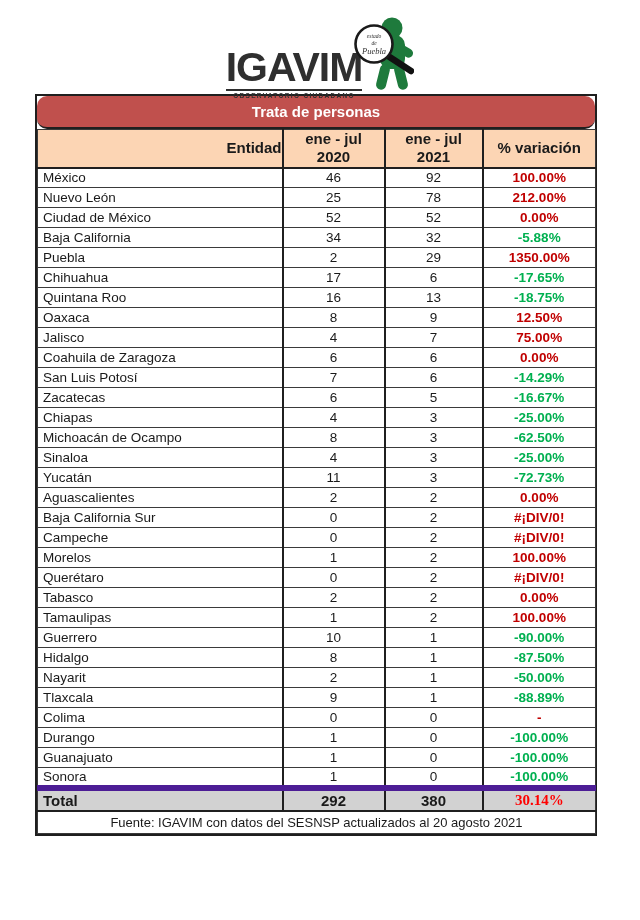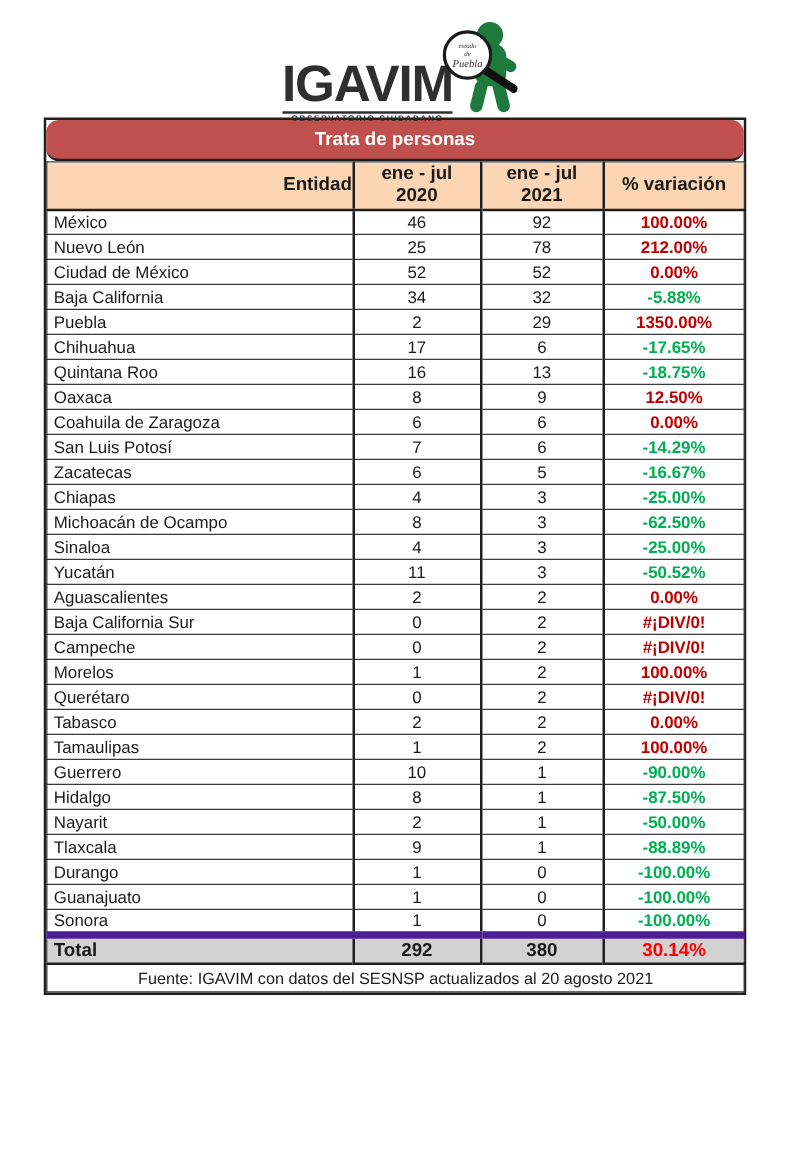--- a/index.html
+++ b/index.html
@@ -32,21 +32,21 @@
   .tbl thead th.c-ent { text-align:right; padding-left:18px; }
 
   .tbl tbody td { height:20px; font-size:13.5px; }
   .tbl td.c-ent { text-align:left; padding-left:5px; white-space:nowrap; }
   .tbl td.c-var { font-weight:bold;margin-left:18px; }
   .pos { color:var(--val-red); }
   .neg { color:var(--val-green); }
 
   .total-row td { background:var(--total-gray); height:23px; font-size:15px; font-weight:bold;
                   border-top:6px solid #4c1d95; }
-  .total-row td.total-var { color:var(--total-red); }
+  .total-row td.total-var { color:var(--total-red);font-family:Liberation Serif, serif; }
   .source-row td { height:23px; font-size:13px; border-top:2px solid #1f1f1f; }
 </style>
 </head>
 <body>
 
 <header class="logo-wrap">
   <div class="logo-inner">
     <div class="logo-text">
       <div class="brand">IGAVIM</div>
       <div class="brand-rule"></div>
@@ -146,20 +146,26 @@
           <td class="c-num">13</td>
           <td class="c-var neg">-18.75%</td>
         </tr>
         <tr>
           <td class="c-ent">Oaxaca</td>
           <td class="c-num">8</td>
           <td class="c-num">9</td>
           <td class="c-var pos">12.50%</td>
         </tr>
         <tr>
+          <td class="c-ent">Jalisco</td>
+          <td class="c-num">4</td>
+          <td class="c-num">7</td>
+          <td class="c-var pos">75.00%</td>
+        </tr>
+        <tr>
           <td class="c-ent">Coahuila de Zaragoza</td>
           <td class="c-num">6</td>
           <td class="c-num">6</td>
           <td class="c-var pos">0.00%</td>
         </tr>
         <tr>
           <td class="c-ent">San Luis Potosí</td>
           <td class="c-num">7</td>
           <td class="c-num">6</td>
           <td class="c-var neg">-14.29%</td>
@@ -185,21 +191,21 @@
         <tr>
           <td class="c-ent">Sinaloa</td>
           <td class="c-num">4</td>
           <td class="c-num">3</td>
           <td class="c-var neg">-25.00%</td>
         </tr>
         <tr>
           <td class="c-ent">Yucatán</td>
           <td class="c-num">11</td>
           <td class="c-num">3</td>
-          <td class="c-var neg">-50.52%</td>
+          <td class="c-var neg">-72.73%</td>
         </tr>
         <tr>
           <td class="c-ent">Aguascalientes</td>
           <td class="c-num">2</td>
           <td class="c-num">2</td>
           <td class="c-var pos">0.00%</td>
         </tr>
         <tr>
           <td class="c-ent">Baja California Sur</td>
           <td class="c-num">0</td>
@@ -252,20 +258,26 @@
           <td class="c-ent">Nayarit</td>
           <td class="c-num">2</td>
           <td class="c-num">1</td>
           <td class="c-var neg">-50.00%</td>
         </tr>
         <tr>
           <td class="c-ent">Tlaxcala</td>
           <td class="c-num">9</td>
           <td class="c-num">1</td>
           <td class="c-var neg">-88.89%</td>
+        </tr>
+        <tr>
+          <td class="c-ent">Colima</td>
+          <td class="c-num">0</td>
+          <td class="c-num">0</td>
+          <td class="c-var pos">-</td>
         </tr>
         <tr>
           <td class="c-ent">Durango</td>
           <td class="c-num">1</td>
           <td class="c-num">0</td>
           <td class="c-var neg">-100.00%</td>
         </tr>
         <tr>
           <td class="c-ent">Guanajuato</td>
           <td class="c-num">1</td>

